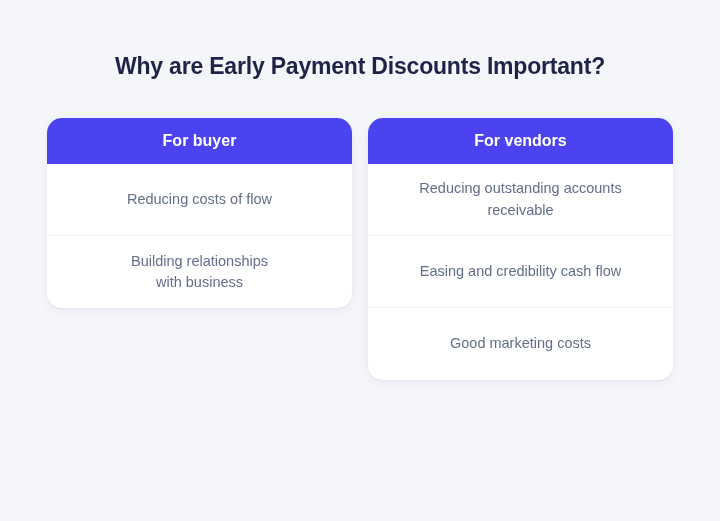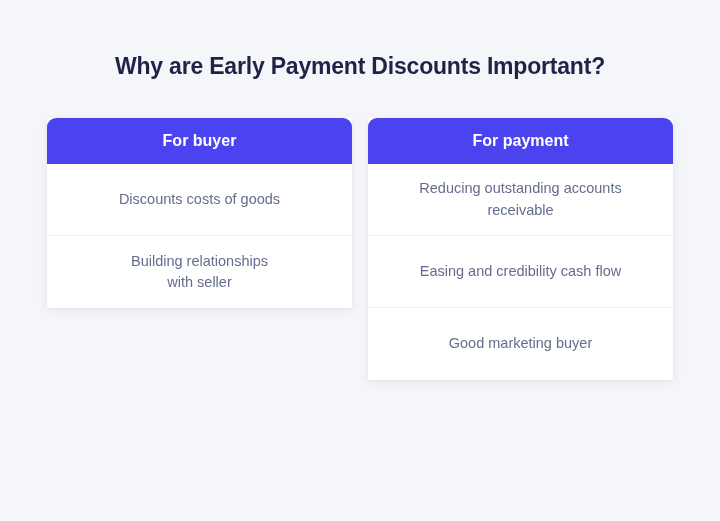--- a/index.html
+++ b/index.html
@@ -37,21 +37,21 @@
     top: 118px;
     left: 47px;
     width: 626px;
     display: flex;
     align-items: flex-start;
     gap: 16px;
   }
   .column {
     width: 305px;
     background: #ffffff;
-    border-radius: 0;
+    border-radius: 15px;
     box-shadow: 0 3px 10px rgba(60, 65, 110, 0.07),
                 0 1px 2px rgba(60, 65, 110, 0.05);
     overflow: hidden;
   }
   .column-header {
     background: #4a43ef;
     color: #ffffff;
     font-size: 16px;
     font-weight: bold;
     text-align: center;
@@ -90,39 +90,39 @@
 <div class="infographic">
 
   <div class="page-title">Why are Early Payment Discounts Important?</div>
 
   <div class="columns">
 
     <div class="column">
       <div class="column-header">For buyer</div>
       <div class="column-body">
         <div class="row">
-          <span class="row-text">Discounts costs of goods</span>
+          <span class="row-text">Reducing costs of flow</span>
         </div>
         <div class="row">
           <span class="row-text">Building relationships
-with seller</span>
+with business</span>
         </div>
       </div>
     </div>
 
     <div class="column">
-      <div class="column-header">For payment</div>
+      <div class="column-header">For vendors</div>
       <div class="column-body">
         <div class="row">
           <span class="row-text">Reducing outstanding accounts
 receivable</span>
         </div>
         <div class="row">
           <span class="row-text">Easing and credibility cash flow</span>
         </div>
         <div class="row">
-          <span class="row-text">Good marketing buyer</span>
+          <span class="row-text">Good marketing costs</span>
         </div>
       </div>
     </div>
 
   </div>
 </div>
 
 </body></html>

